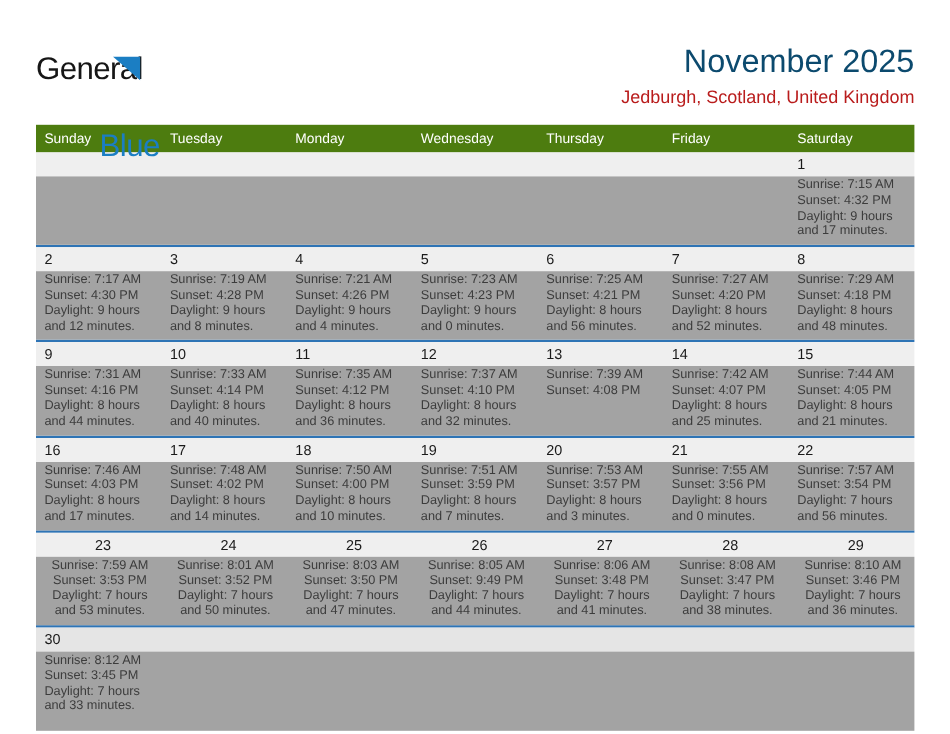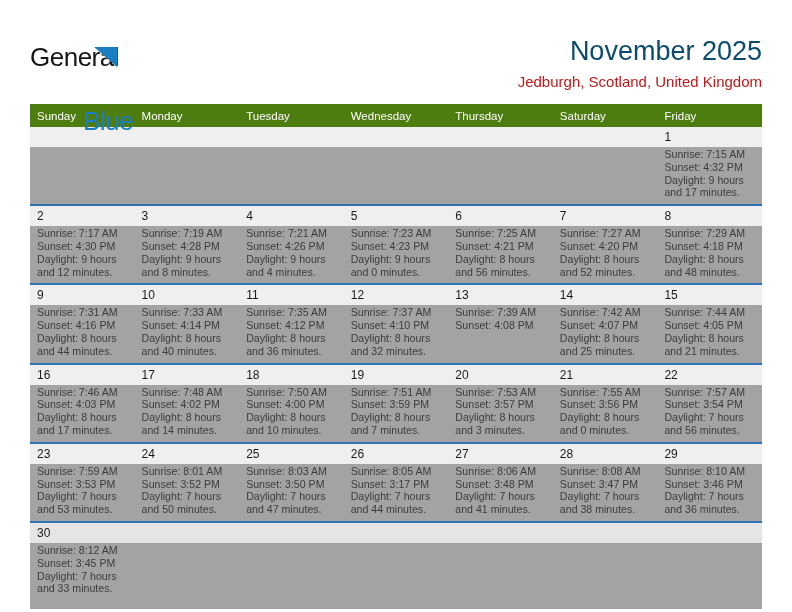--- a/index.html
+++ b/index.html
@@ -126,26 +126,26 @@
     </div>
     <div id="title-block">
       <div id="page-title">November 2025</div>
       <div id="page-subtitle">Jedburgh, Scotland, United Kingdom</div>
     </div>
   </div>
 
   <div id="calendar">
     <div id="weekday-row" style="background: #4d7c0f;">
         <div class="weekday-cell">Sunday</div>
+        <div class="weekday-cell">Tuesday</div>
         <div class="weekday-cell">Monday</div>
-        <div class="weekday-cell">Tuesday</div>
         <div class="weekday-cell">Wednesday</div>
         <div class="weekday-cell">Thursday</div>
+        <div class="weekday-cell">Friday</div>
         <div class="weekday-cell">Saturday</div>
-        <div class="weekday-cell">Friday</div>
       </div>
     <div id="weeks">
         <div class="week" style="border-bottom-color: rgb(46, 116, 181);">
           <div class="num-row" style="background: rgb(239, 239, 239);">
             <div class="num-cell"></div>
             <div class="num-cell"></div>
             <div class="num-cell"></div>
             <div class="num-cell"></div>
             <div class="num-cell"></div>
             <div class="num-cell"></div>
@@ -301,21 +301,21 @@
               <div>Sunset: 3:56 PM</div>
               <div>Daylight: 8 hours and 0 minutes.</div>
             </div>
             <div class="detail-cell">
               <div>Sunrise: 7:57 AM</div>
               <div>Sunset: 3:54 PM</div>
               <div>Daylight: 7 hours and 56 minutes.</div>
             </div>
           </div>
         </div>
-        <div class="week" style="border-bottom-color: rgb(46, 116, 181);">
+        <div class="week" style="border-bottom-color: rgb(46, 116, 181); text-align: center;">
           <div class="num-row" style="background: rgb(239, 239, 239);">
             <div class="num-cell">23</div>
             <div class="num-cell">24</div>
             <div class="num-cell">25</div>
             <div class="num-cell">26</div>
             <div class="num-cell">27</div>
             <div class="num-cell">28</div>
             <div class="num-cell">29</div>
           </div>
           <div class="detail-row">
@@ -329,21 +329,21 @@
               <div>Sunset: 3:52 PM</div>
               <div>Daylight: 7 hours and 50 minutes.</div>
             </div>
             <div class="detail-cell">
               <div>Sunrise: 8:03 AM</div>
               <div>Sunset: 3:50 PM</div>
               <div>Daylight: 7 hours and 47 minutes.</div>
             </div>
             <div class="detail-cell">
               <div>Sunrise: 8:05 AM</div>
-              <div>Sunset: 3:17 PM</div>
+              <div>Sunset: 9:49 PM</div>
               <div>Daylight: 7 hours and 44 minutes.</div>
             </div>
             <div class="detail-cell">
               <div>Sunrise: 8:06 AM</div>
               <div>Sunset: 3:48 PM</div>
               <div>Daylight: 7 hours and 41 minutes.</div>
             </div>
             <div class="detail-cell">
               <div>Sunrise: 8:08 AM</div>
               <div>Sunset: 3:47 PM</div>

